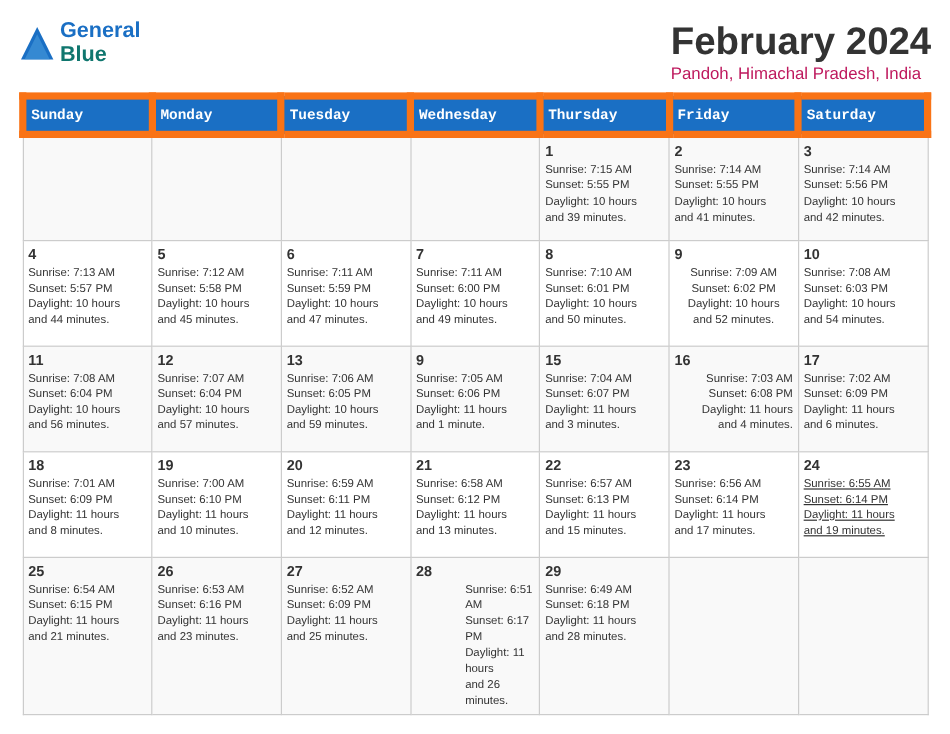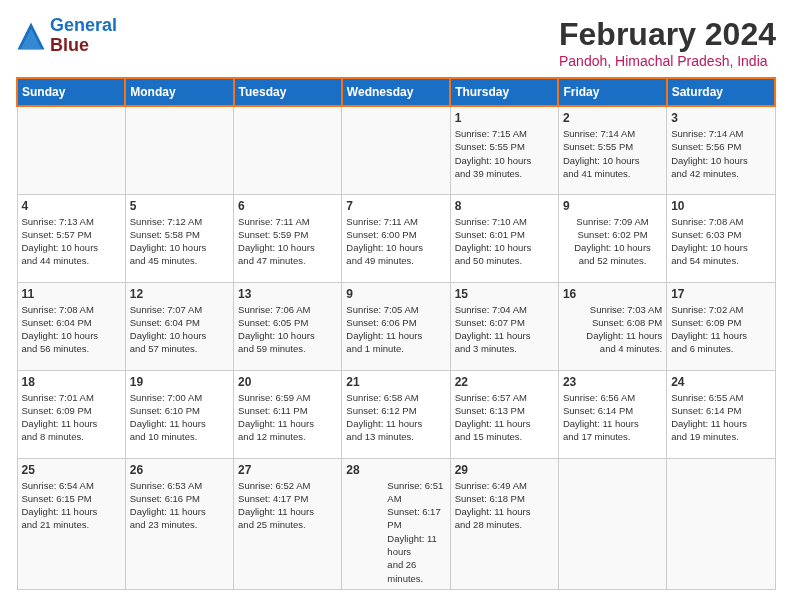--- a/index.html
+++ b/index.html
@@ -50,21 +50,22 @@
       border-collapse: collapse;
       table-layout: fixed;
     }
     thead tr th {
       background-color: #1a6fc4;
       color: #fff;
       font-size: 12px;
       font-weight: bold;
       padding: 6px 4px;
       text-align: left;
-      border: 2px solid #f97316;
+      border: 6px solid #f97316;
+      font-family: Liberation Mono, monospace;
     }
     tbody tr td {
       vertical-align: top;
       border: 1px solid #ccc;
       padding: 4px;
       font-size: 10px;
       color: #333;
       height: 88px;
       background: #fff;
     }
@@ -86,21 +87,21 @@
 <body>
 
 <div class="header">
   <div class="logo">
     <svg class="logo-icon" viewBox="0 0 40 40">
       <polygon points="20,2 38,38 2,38" fill="#1a6fc4"></polygon>
       <polygon points="20,10 34,38 6,38" fill="#4fa3e0" opacity="0.5"></polygon>
     </svg>
     <div class="logo-text">
       <div><span>General</span></div>
-      <div><span style="color:#7f1d1d">Blue</span></div>
+      <div><span style="color:#0f766e">Blue</span></div>
     </div>
   </div>
   <div class="title-area">
     <div class="month-title">February 2024</div>
     <div class="location">Pandoh, Himachal Pradesh, India</div>
   </div>
 </div>
 
 <table>
   <thead>
@@ -282,21 +283,21 @@
         </td>
         <td>
           <span class="day-num">23</span>
           <div class="cell-info" style="white-space: pre-line;">Sunrise: 6:56 AM
 Sunset: 6:14 PM
 Daylight: 11 hours
 and 17 minutes.</div>
         </td>
         <td>
           <span class="day-num">24</span>
-          <div class="cell-info" style="white-space: pre-line;">Sunrise: 6:55 AM
+          <div class="cell-info" style="white-space: pre-line; text-decoration: underline;">Sunrise: 6:55 AM
 Sunset: 6:14 PM
 Daylight: 11 hours
 and 19 minutes.</div>
         </td>
       </tr>
       <tr>
         <td>
           <span class="day-num">25</span>
           <div class="cell-info" style="white-space: pre-line;">Sunrise: 6:54 AM
 Sunset: 6:15 PM
@@ -306,21 +307,21 @@
         <td>
           <span class="day-num">26</span>
           <div class="cell-info" style="white-space: pre-line;">Sunrise: 6:53 AM
 Sunset: 6:16 PM
 Daylight: 11 hours
 and 23 minutes.</div>
         </td>
         <td>
           <span class="day-num">27</span>
           <div class="cell-info" style="white-space: pre-line;">Sunrise: 6:52 AM
-Sunset: 4:17 PM
+Sunset: 6:09 PM
 Daylight: 11 hours
 and 25 minutes.</div>
         </td>
         <td>
           <span class="day-num">28</span>
           <div class="cell-info" style="white-space: pre-line; margin-left: 41px;">Sunrise: 6:51 AM
 Sunset: 6:17 PM
 Daylight: 11 hours
 and 26 minutes.</div>
         </td>

